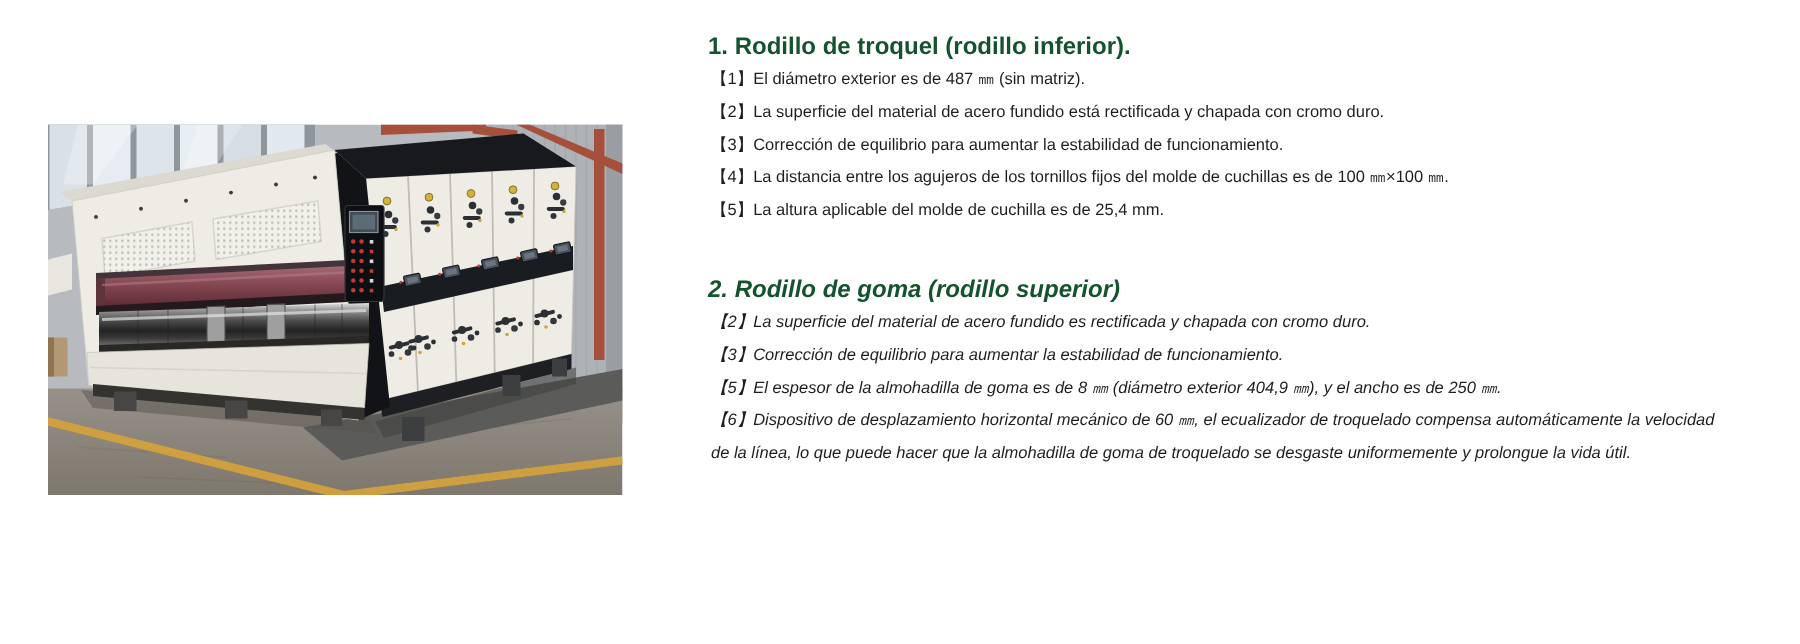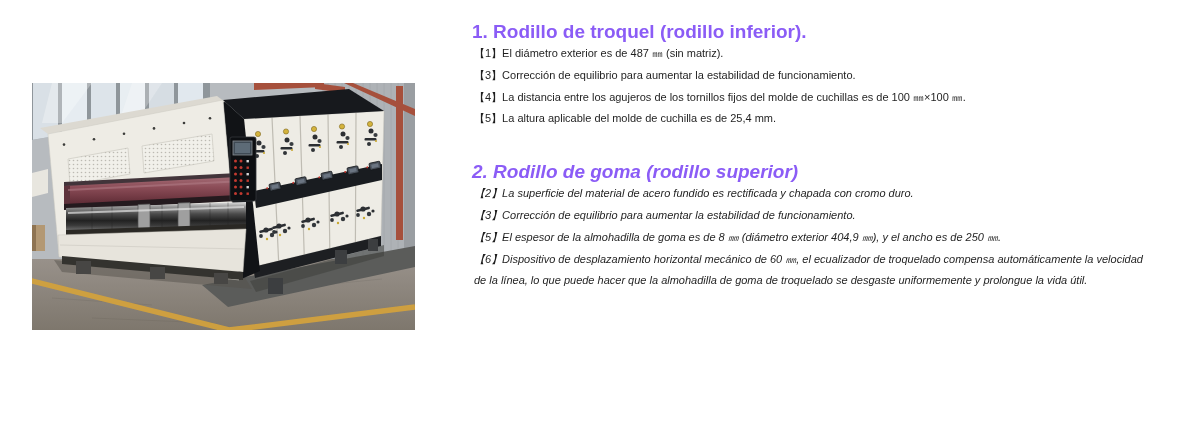--- a/index.html
+++ b/index.html
@@ -9,21 +9,21 @@
     font-family:"Liberation Sans", sans-serif;
   }
   .photo{
     position:absolute;left:32px;top:83px;width:383px;height:247px;margin:0;
   }
   .photo svg{display:block;width:383px;height:247px;}
   .text-col{
     position:absolute;left:472px;top:21px;width:678px;color:#1f1f1f;
   }
   .sec-heading{
-    font-size:19px;line-height:22px;font-weight:700;color:#8b5cf6;margin:0;
+    font-size:16px;line-height:22px;font-weight:700;color:#14532d;margin:0;
   }
   .item{
     font-size:11px;line-height:21.8px;margin:0;padding-left:2px;
     color:#1f1f1f;
   }
   .sec2{margin-top:31px;font-style:italic;}
 </style>
 </head>
 <body>
 
@@ -209,20 +209,21 @@
         </g>
       </g>
     </g>
   </svg>
 </figure>
 
 <div class="text-col">
   <section>
     <h3 class="sec-heading">1. Rodillo de troquel (rodillo inferior).</h3>
     <p class="item">【1】El diámetro exterior es de 487 ㎜ (sin matriz).</p>
+    <p class="item">【2】La superficie del material de acero fundido está rectificada y chapada con cromo duro.</p>
     <p class="item">【3】Corrección de equilibrio para aumentar la estabilidad de funcionamiento.</p>
     <p class="item">【4】La distancia entre los agujeros de los tornillos fijos del molde de cuchillas es de 100 ㎜×100 ㎜.</p>
     <p class="item">【5】La altura aplicable del molde de cuchilla es de 25,4 mm.</p>
   </section>
   <section class="sec2">
     <h3 class="sec-heading">2. Rodillo de goma (rodillo superior)</h3>
     <p class="item">【2】La superficie del material de acero fundido es rectificada y chapada con cromo duro.</p>
     <p class="item">【3】Corrección de equilibrio para aumentar la estabilidad de funcionamiento.</p>
     <p class="item">【5】El espesor de la almohadilla de goma es de 8 ㎜ (diámetro exterior 404,9 ㎜), y el ancho es de 250 ㎜.</p>
     <p class="item">【6】Dispositivo de desplazamiento horizontal mecánico de 60 ㎜, el ecualizador de troquelado compensa automáticamente la velocidad de la línea, lo que puede hacer que la almohadilla de goma de troquelado se desgaste uniformemente y prolongue la vida útil.</p>

